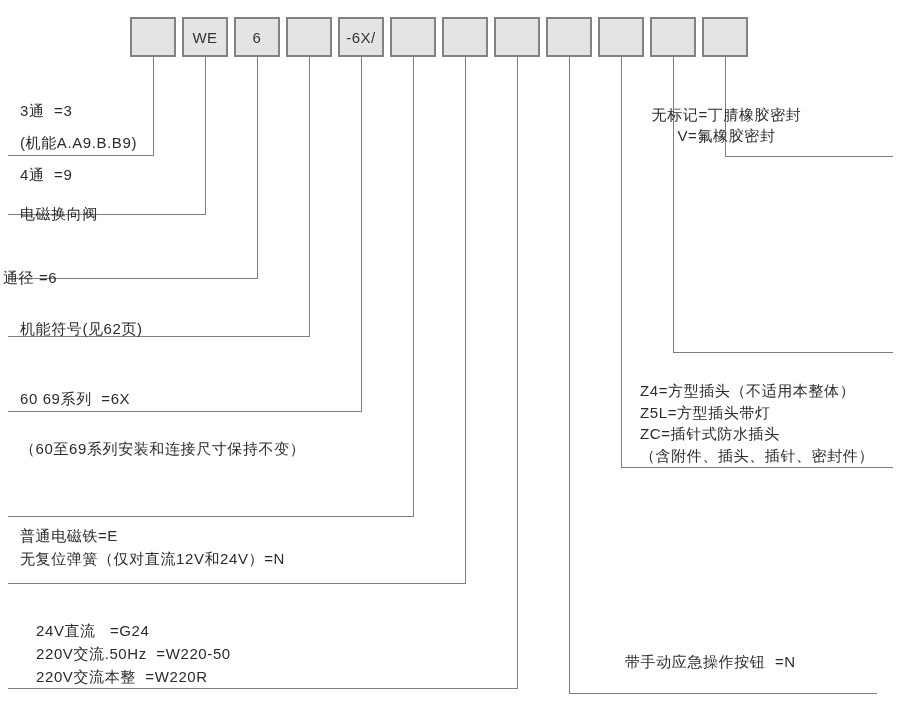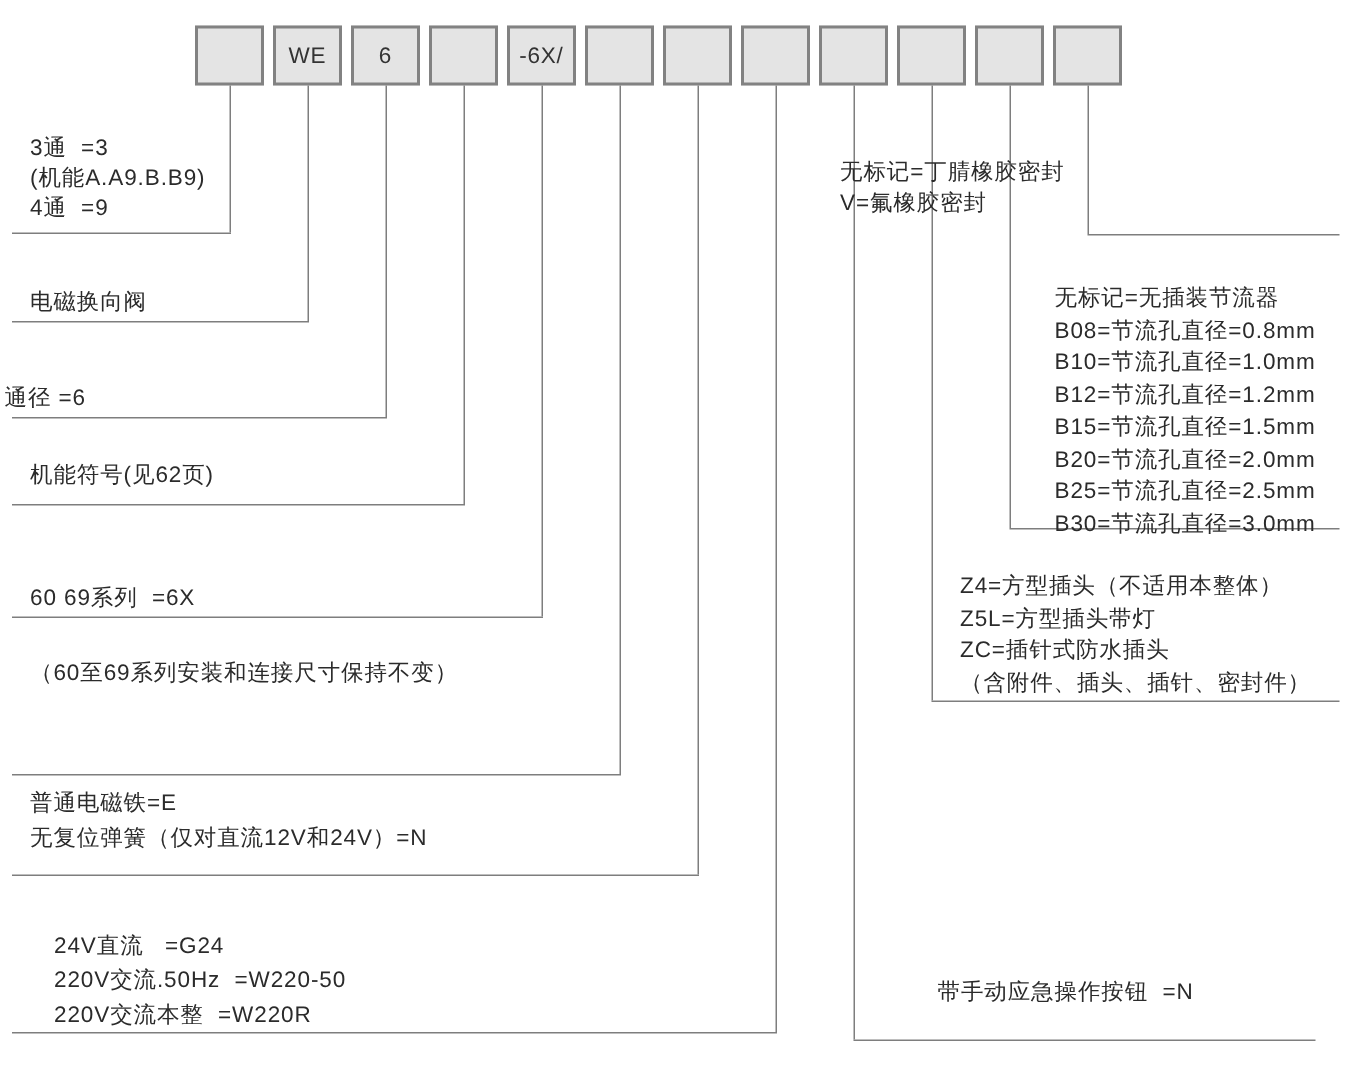--- a/index.html
+++ b/index.html
@@ -18,26 +18,26 @@
   .code-box{
     position:absolute;top:17px;width:46px;height:40px;
     background:var(--box-fill);border:2px solid var(--box-border);
     box-sizing:border-box;display:flex;align-items:center;justify-content:center;
     font-size:15px;letter-spacing:0.5px;color:#333;
   }
   .vline{position:absolute;width:1px;background:var(--line);top:57px;}
   .hline{position:absolute;height:1px;background:var(--line);}
   .tblock{position:absolute;font-size:15px;letter-spacing:0.6px;}
   .tblock div{white-space:pre;}
-  .lh20 div{line-height:20px;}
+  .lh20 div{line-height:20px;margin-top:12px;}
   .lh21 div{line-height:21px;}
   .lh215 div{line-height:21.5px;}
   .lh22 div{line-height:22px;margin-top:28px;}
   .lh23 div{line-height:23px;}
-  .alignR{text-align:left;}
+  .alignR{text-align:center;}
 </style>
 </head>
 <body>
 
 <div class="canvas">
 
   <div class="code-box" style="left:130px"></div>
   <div class="code-box" style="left:182px">WE</div>
   <div class="code-box" style="left:234px">6</div>
   <div class="code-box" style="left:286px"></div>
@@ -110,30 +110,20 @@
     <div>24V直流   =G24</div>
     <div>220V交流.50Hz  =W220-50</div>
     <div>220V交流本整  =W220R</div>
   </div>
 
   <div class="tblock lh21 alignR" style="left:560px;top:104px;width:333px">
     <div>无标记=丁腈橡胶密封</div>
     <div>V=氟橡胶密封</div>
   </div>
 
-  <div class="tblock lh215" style="left:703px;top:188px">
-    <div>无标记=无插装节流器</div>
-    <div>B08=节流孔直径=0.8mm</div>
-    <div>B10=节流孔直径=1.0mm</div>
-    <div>B12=节流孔直径=1.2mm</div>
-    <div>B15=节流孔直径=1.5mm</div>
-    <div>B20=节流孔直径=2.0mm</div>
-    <div>B25=节流孔直径=2.5mm</div>
-    <div>B30=节流孔直径=3.0mm</div>
-  </div>
 
   <div class="tblock lh215" style="left:640px;top:380px">
     <div>Z4=方型插头（不适用本整体）</div>
     <div>Z5L=方型插头带灯</div>
     <div>ZC=插针式防水插头</div>
     <div>（含附件、插头、插针、密封件）</div>
   </div>
 
   <div class="tblock lh21" style="left:625px;top:651px">
     <div>带手动应急操作按钮  =N</div>

